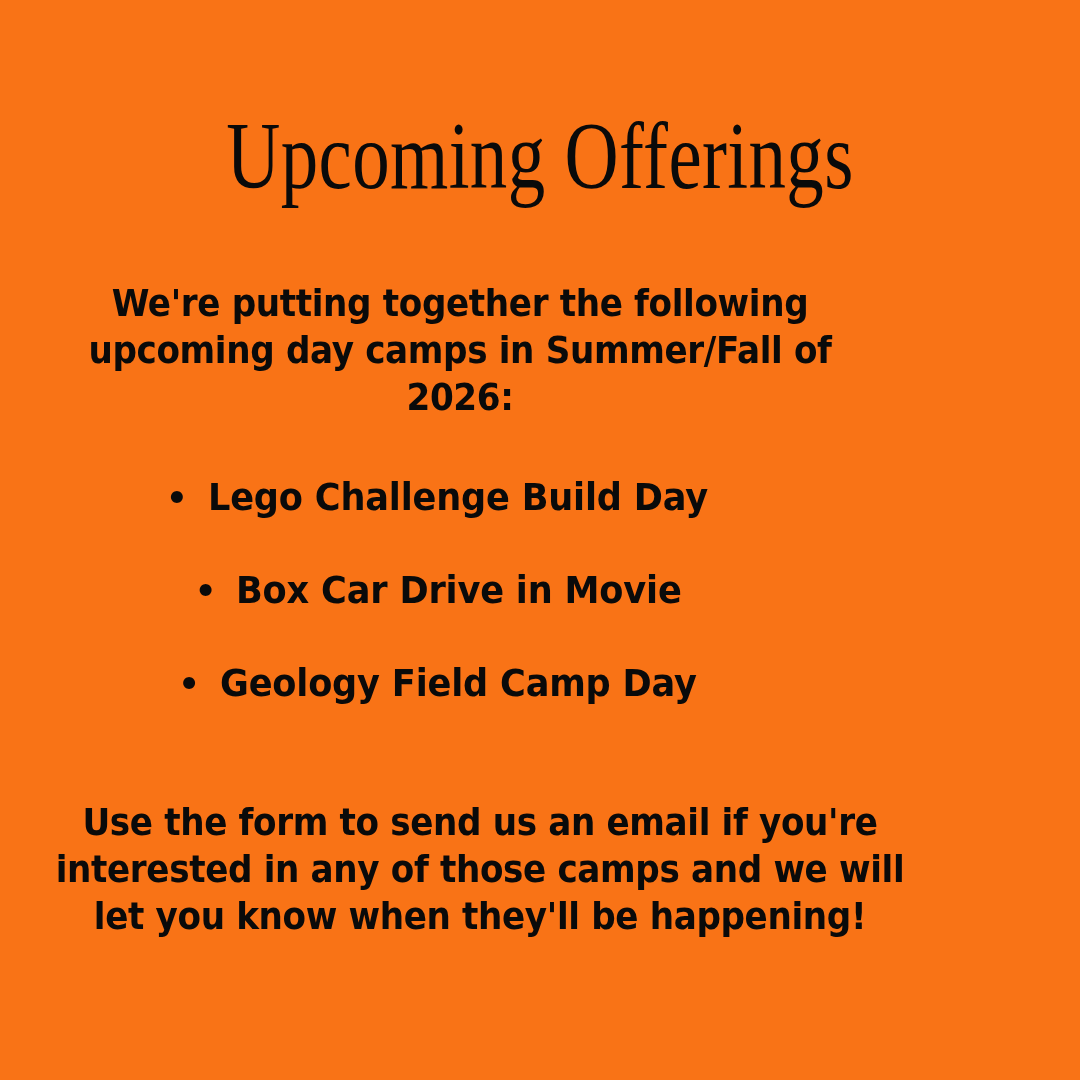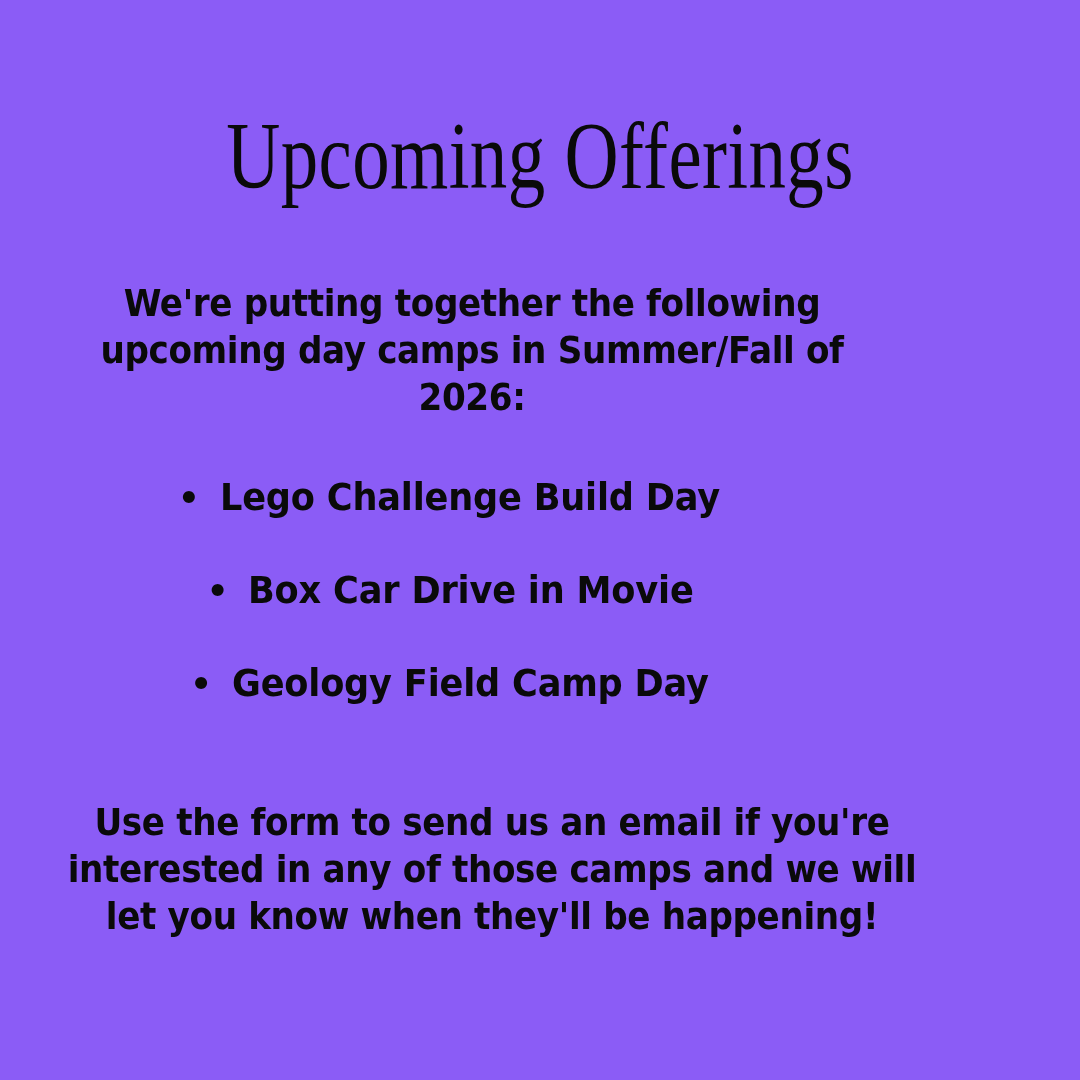--- a/index.html
+++ b/index.html
@@ -13,21 +13,21 @@
     overflow: hidden;
     background: #80e2fa;
     font-family: "Liberation Sans", sans-serif;
     -webkit-font-smoothing: antialiased;
   }
 
   .poster {
     position: relative;
     width: 1080px;
     height: 1080px;
-    background: #8b5cf6;
+    background: #f97316;
     box-sizing: border-box;
   }
 
   
   .title {
     position: absolute;
     top: 38px;
     left: 0;
     width: 1080px;
     text-align: center;
@@ -39,21 +39,21 @@
     color: #0a0a0a;
     transform: scaleX(0.78);
     transform-origin: center top;
     white-space: nowrap;
   }
 
   
   .body-block {
     position: absolute;
     top: 280px;
-    left: 12px;
+    left: 0;
     width: 900px;
   }
 
   .intro {
     width: 920px;
     margin: 0 auto;
     text-align: center;
     font-family: "DejaVu Sans", "Liberation Sans", sans-serif;
     font-weight: 700;
     font-size: 38px;

